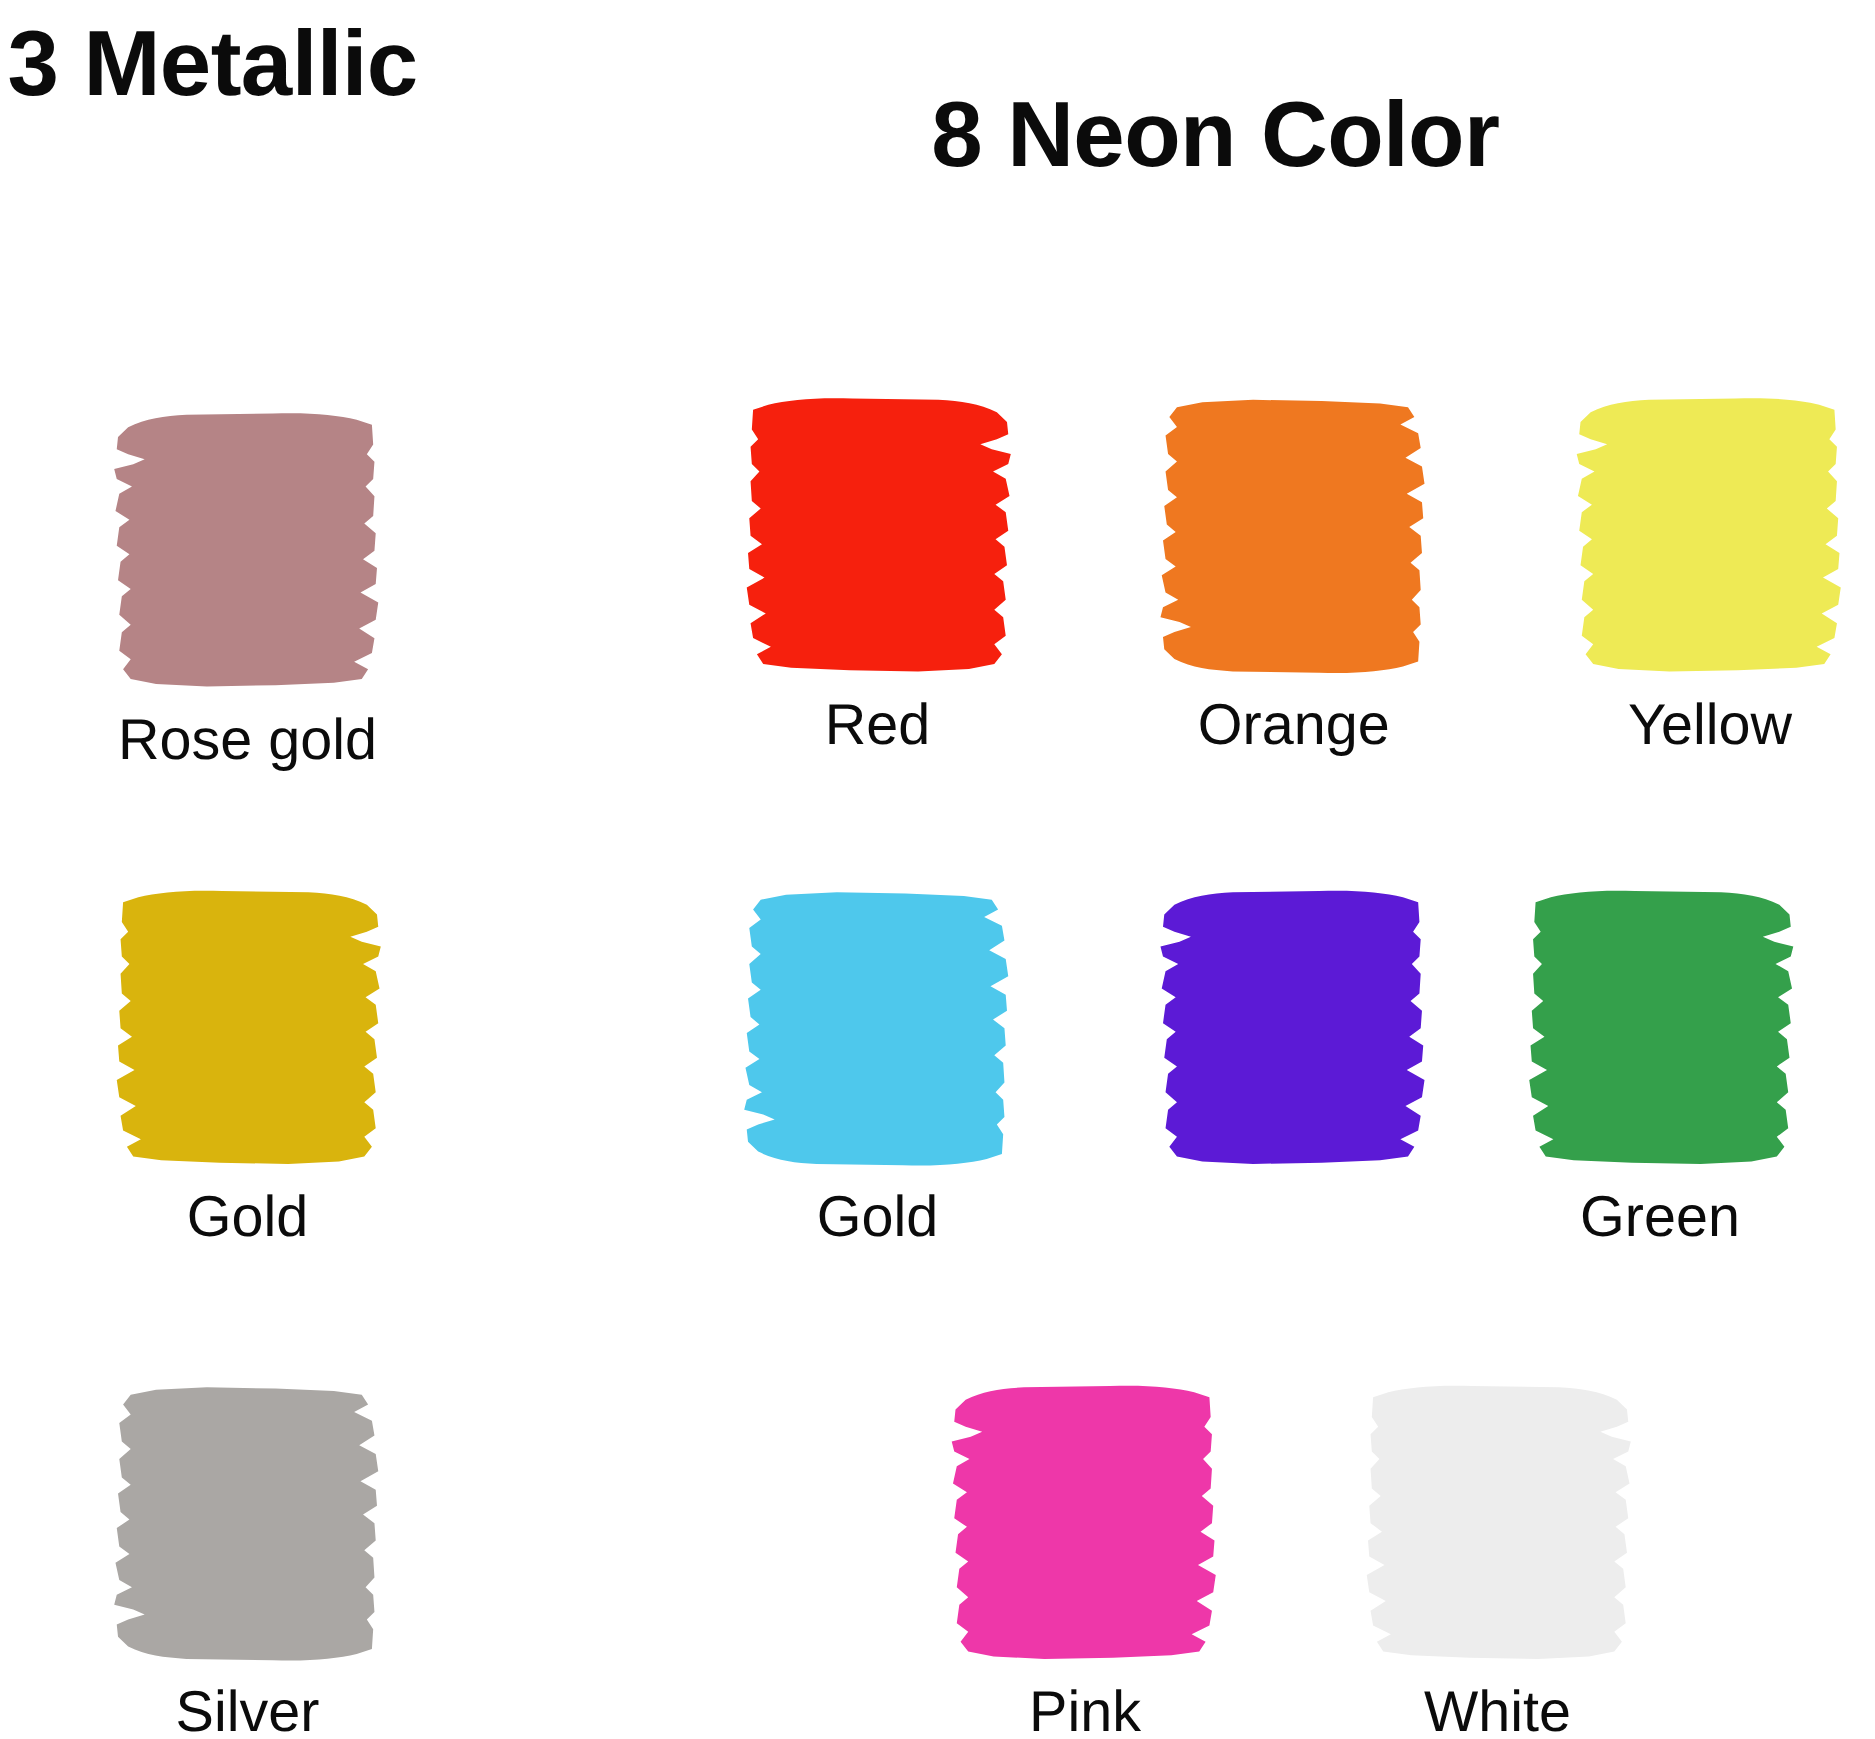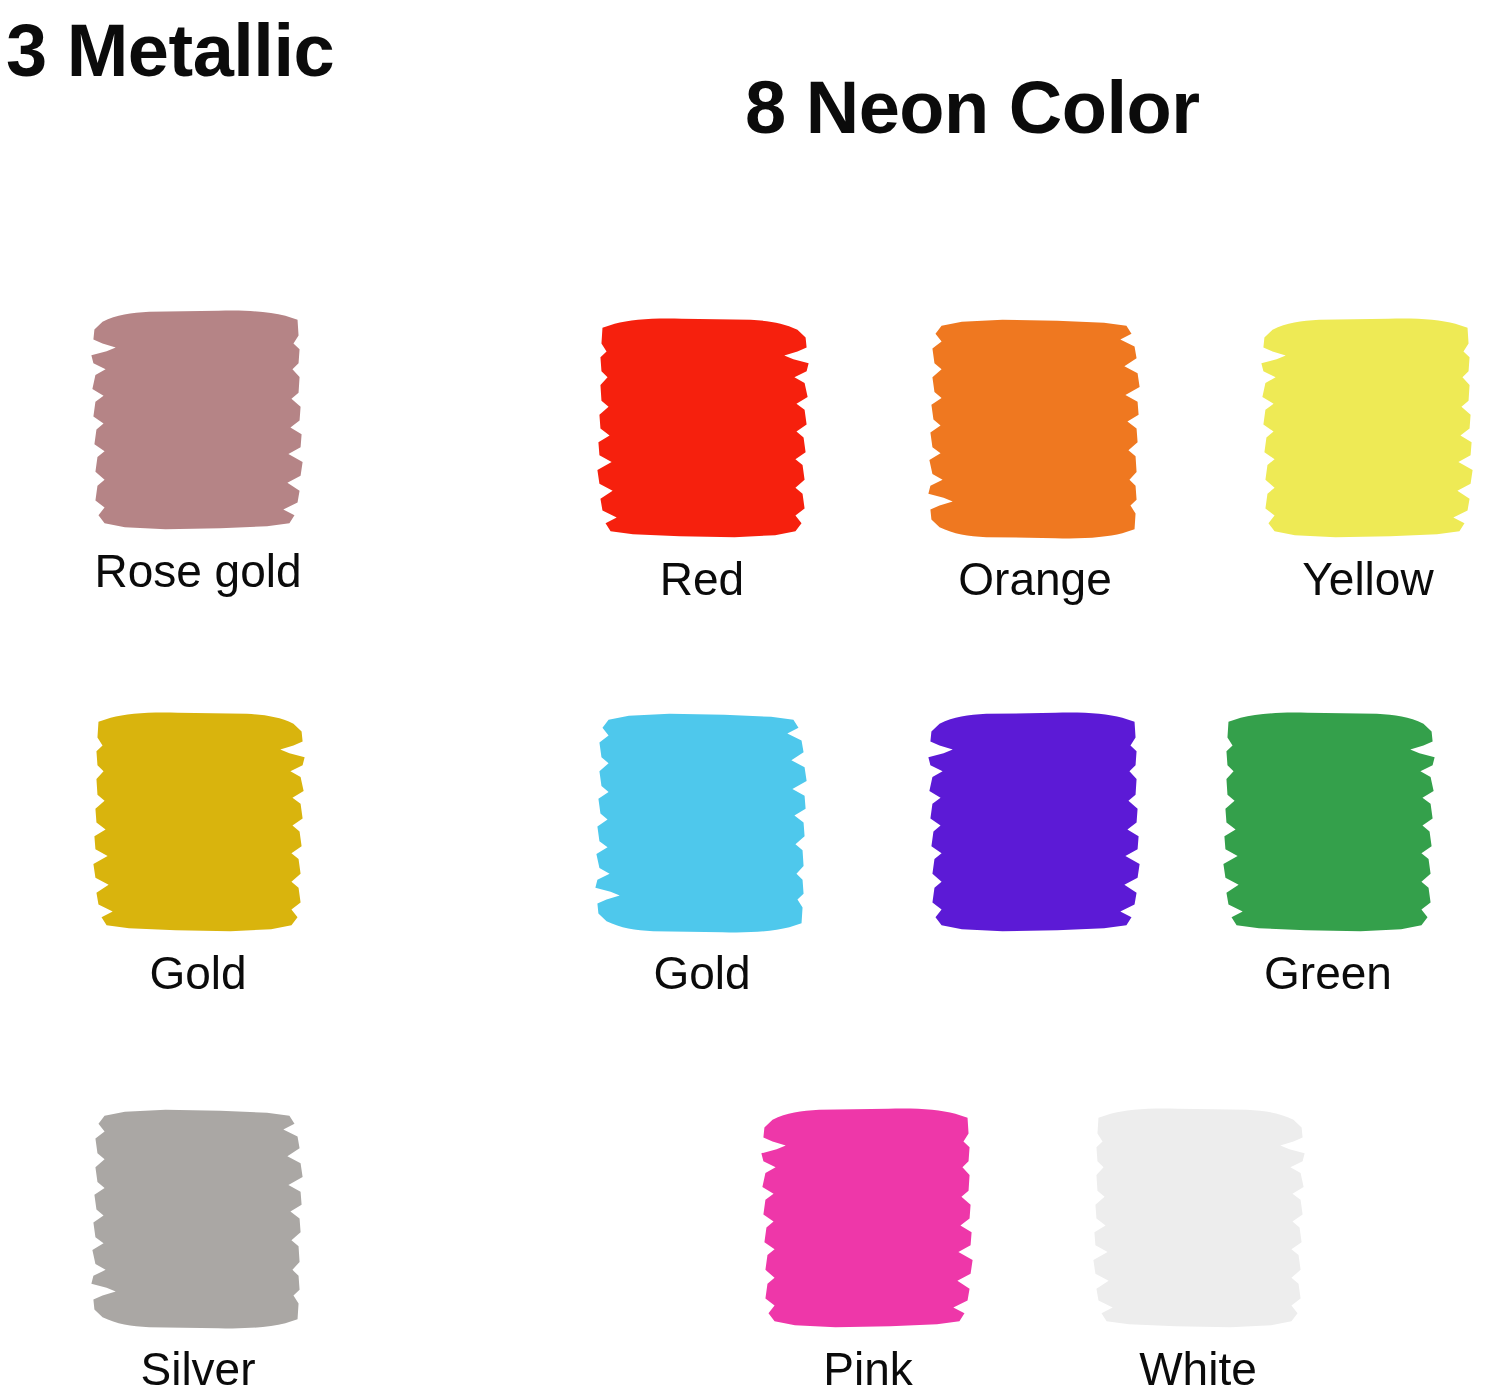--- a/index.html
+++ b/index.html
@@ -67,21 +67,21 @@
 </head>
 <body style="background: rgb(255, 255, 255);">
 
 <div class="stage">
 
   <div class="heading" id="heading-metallic">3 Metallic</div>
 
   <div class="heading" id="heading-neon">8 Neon Color</div>
 
   <div id="swatch-layer">
-      <div class="swatch-cell" style="left: 68px; top: 298px;">
+      <div class="swatch-cell" style="left: 68px; top: 318px;">
         <div class="swatch-paint">
           <svg viewBox="0 0 256 248" preserveAspectRatio="none">
             <use xlink:href="#brush-square" href="#brush-square" fill="#b58486"></use>
           </svg>
         </div>
         <div class="swatch-label">Rose gold</div>
       </div>
       <div class="swatch-cell" style="left: 572px; top: 306px;">
         <div class="swatch-paint">
           <svg viewBox="0 0 256 248" preserveAspectRatio="none">

